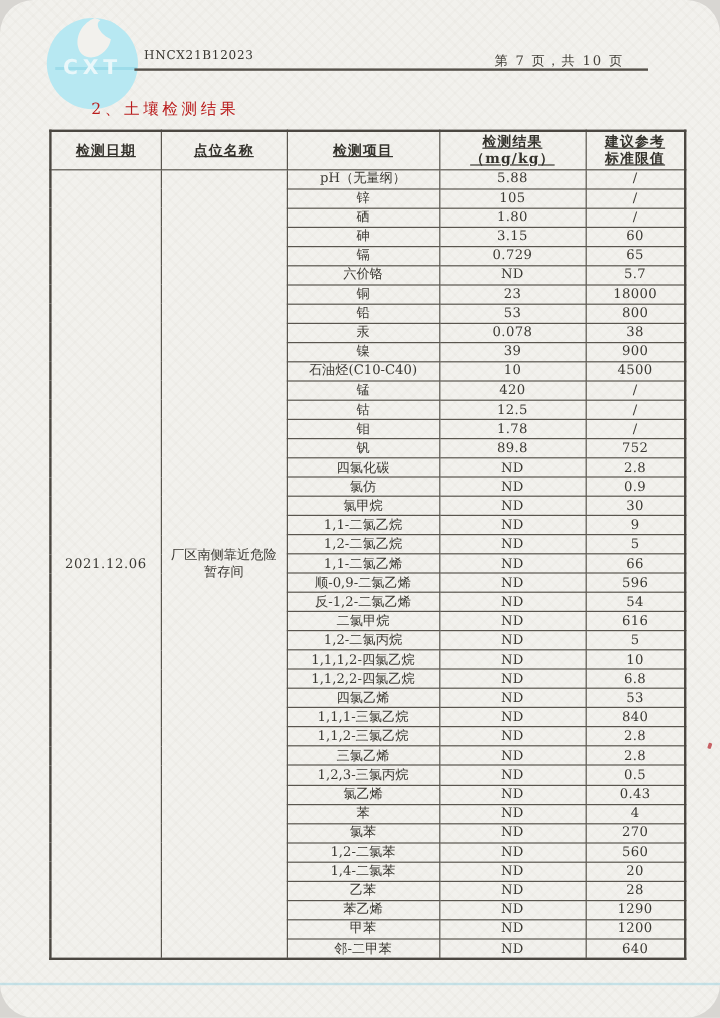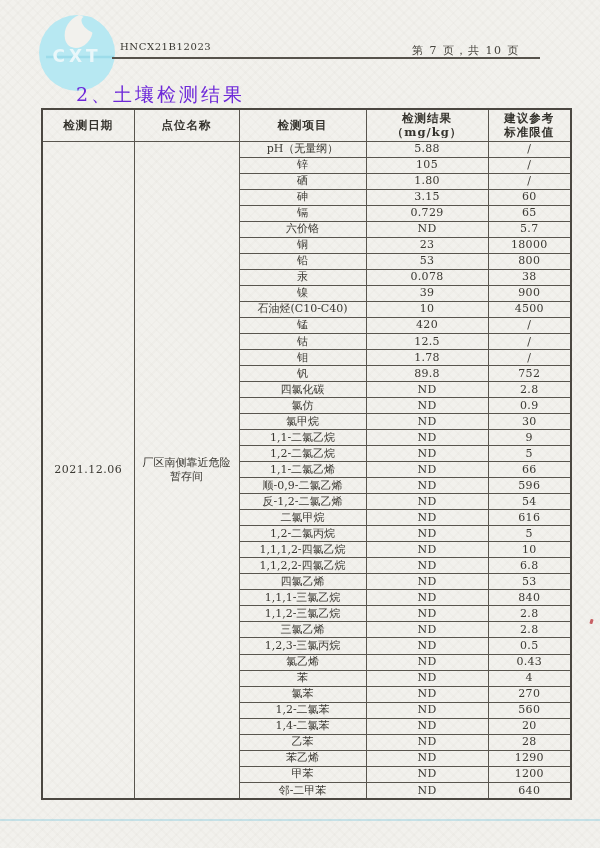--- a/index.html
+++ b/index.html
@@ -1,20 +1,21 @@
 <!DOCTYPE html>
 <html><head>
 <meta charset="utf-8">
 <style>
   html,body{margin:0;padding:0;background:#d8d6d2;}
   .page{
     position:relative;width:600px;height:848px;margin:0 auto;
     background:#f2f1ed;overflow:hidden;
     font-family:"DejaVu Serif","Liberation Serif",serif;
     color:#3a3833;
+    border-radius:28px;
   }
   .texture{
     position:absolute;inset:0;pointer-events:none;
     background:
       repeating-linear-gradient(45deg, rgba(203,198,186,.08) 0 2px, transparent 2px 7px),
       repeating-linear-gradient(-45deg, rgba(203,198,186,.08) 0 2px, transparent 2px 7px);
   }
   .logo{position:absolute;left:36px;top:12px;width:84px;height:82px;}
   .doc-number{
     position:absolute;left:120px;top:41px;
@@ -23,35 +24,35 @@
   .page-info{
     position:absolute;left:412px;top:43px;
     font-size:11px;letter-spacing:1.5px;color:#45423b;text-align:right;
   }
   .header-rule{
     position:absolute;left:112px;top:57px;width:428px;height:2px;
     background:#56524b;
   }
   .section-title{
     position:absolute;left:76px;top:82px;
-    font-size:19px;letter-spacing:3px;color:#6d28d9;
+    font-size:13px;letter-spacing:3px;color:#b91c1c;
   }
   .results-table{
     position:absolute;left:41px;top:108px;width:529px;height:692px;
     border-collapse:collapse;table-layout:fixed;
     font-size:11px;color:#3b3933;
     border:2px solid #4b4741;
   }
   .results-table th,.results-table td{
     border:1px solid #59554e;
     text-align:center;vertical-align:middle;
     padding:0 2px;line-height:1.25;
     overflow:hidden;
   }
-  .results-table thead tr{height:32px;}
+  .results-table thead tr{height:32px;text-decoration:underline;}
   .results-table th{font-weight:600;font-size:11.5px;letter-spacing:1px;color:#34322c;}
   .th-limit{white-space:pre-line;letter-spacing:.5px;line-height:1.2;}
   .c-date{letter-spacing:.5px;}
   .c-loc{white-space:pre-line;line-height:1.5;margin-left:21px;}
   .c-result,.c-limit{letter-spacing:.3px;}
   .bottom-scan-line{
     position:absolute;left:0;top:819px;width:600px;height:2px;
     background:rgba(148,206,224,.48);
   }
   .red-speck{

